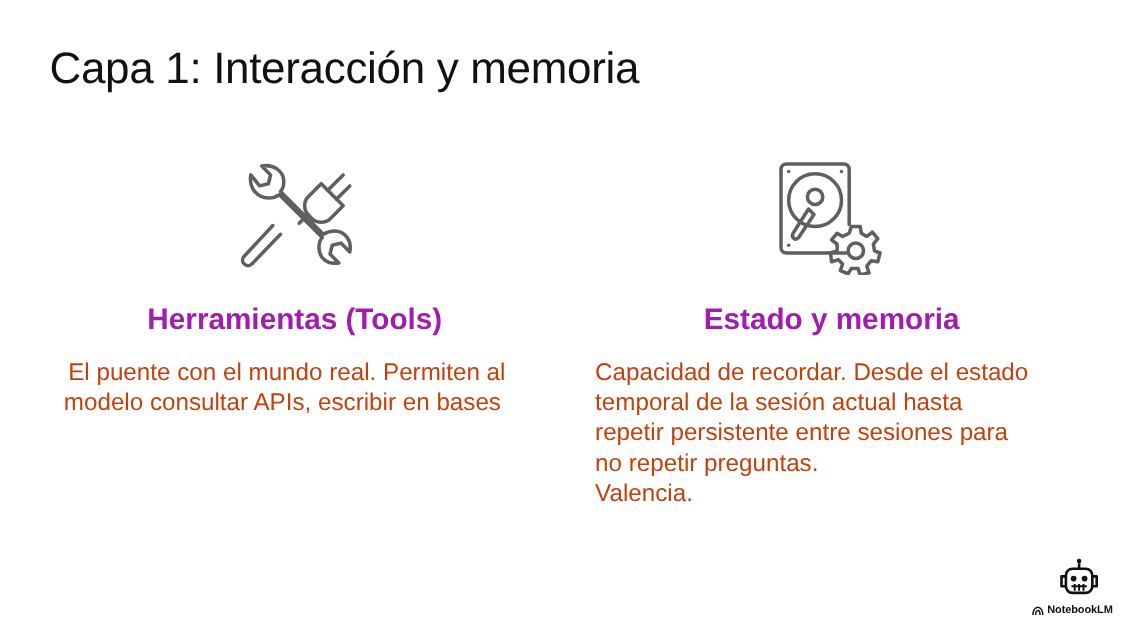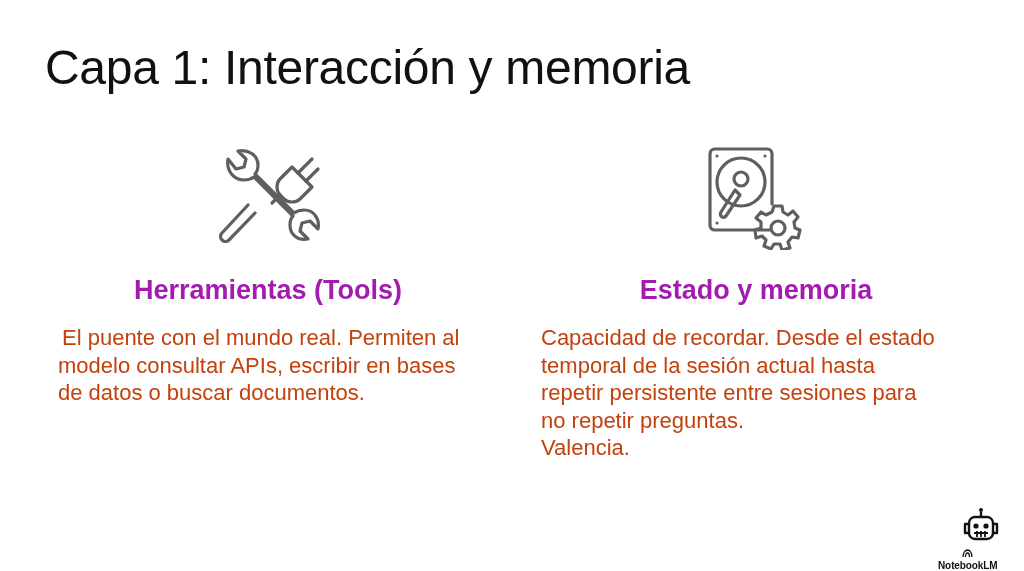--- a/index.html
+++ b/index.html
@@ -1,21 +1,21 @@
 <!DOCTYPE html>
 <html><head>
 <meta charset="utf-8">
 <style>
   * { margin: 0; padding: 0; box-sizing: border-box; }
   html, body { width: 1024px; height: 571px; background: #ffffff; overflow: hidden; }
   body { position: relative; font-family: "Liberation Sans", "DejaVu Sans", sans-serif; color: #111111; }
 
   .slide-title {
     position: absolute; left: 45px; top: 40px;
-    font-size: 48px; font-weight: 400; letter-spacing: -0.3px; color: #111;
+    font-size: 40px; font-weight: 400; letter-spacing: -0.3px; color: #111;
     white-space: nowrap;
   }
 
   .icon { position: absolute; }
   .icon svg { display: block; }
   .icon-tools { left: 214px; top: 147px; width: 110px; height: 102px; }
   .icon-disk  { left: 707px; top: 146px; width: 96px; height: 104px; }
 
   .col-heading {
     position: absolute; top: 275px;
@@ -31,21 +31,21 @@
   }
   .body-left  { left: 58px; width: 430px; }
   .body-right { left: 541px; width: 430px; }
   .col-body p { white-space: nowrap; }
   .indent { padding-left: 4px; }
 
   .brand {
     position: absolute; right: 10px; bottom: 6px; width: 80px; height: 58px;
   }
   .brand-robot { position: absolute; left: 28px; top: 0; width: 38px; height: 38px; }
-  .brand-row { position: absolute; left: 4px; top: 42px; display: flex; align-items: center; gap: 3px; flex-direction: column; }
+  .brand-row { position: absolute; left: 4px; top: 42px; display: flex; align-items: center; gap: 3px; }
   .brand-wave { width: 11px; height: 8px; }
   .brand-label { font-size: 10px; font-weight: 700; color: #111; white-space: nowrap; letter-spacing: -0.1px; }
 </style>
 </head>
 <body>
 
 <div>
 
   <h1 class="slide-title">Capa 1: Interacción y memoria</h1>
 
@@ -79,21 +79,20 @@
       </g>
     </svg>
   </div>
 
   <h2 class="col-heading heading-left">Herramientas (Tools)</h2>
   <h2 class="col-heading heading-right">Estado y memoria</h2>
 
   <div class="col-body body-left">
     <p class="indent">El puente con el mundo real. Permiten al</p>
     <p>modelo consultar APIs, escribir en bases</p>
-    <p>de datos o buscar documentos.</p>
   </div>
 
   <div class="col-body body-right">
     <p>Capacidad de recordar. Desde el estado</p>
     <p>temporal de la sesión actual hasta</p>
     <p>repetir persistente entre sesiones para</p>
     <p>no repetir preguntas.</p>
     <p>Valencia.</p>
   </div>
 

